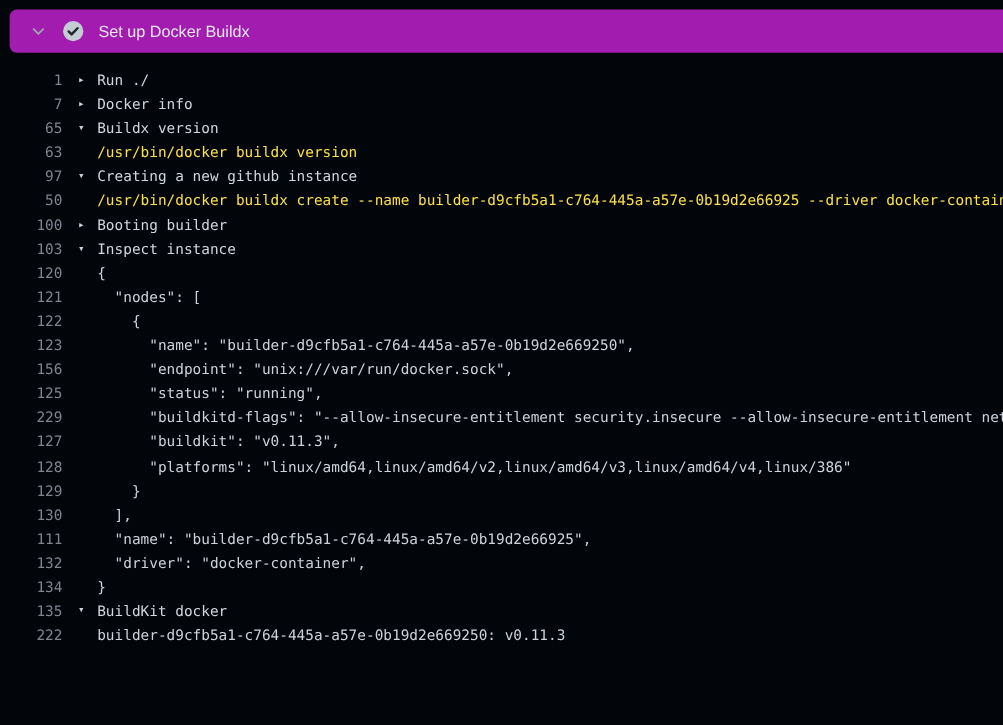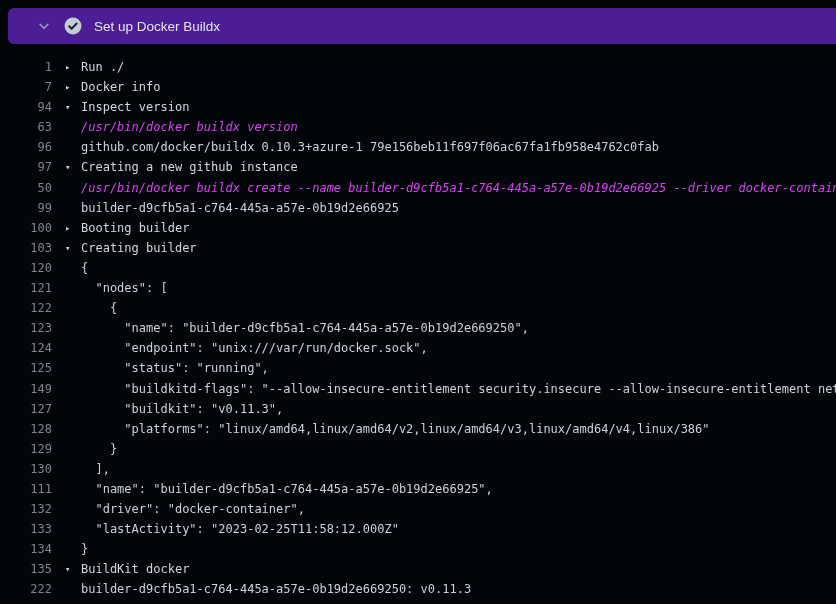--- a/index.html
+++ b/index.html
@@ -6,25 +6,25 @@
   body{
     width:836px;height:604px;
     background:#02050a;
     overflow:hidden;
     font-family:"DejaVu Sans Mono","Liberation Mono",monospace;
   }
   
   .step-header{
     margin:8px 0 0 8px;
     height:36px;
-    background:#4c1d95;
+    background:#a21caf;
     border-radius:6px 0 0 6px;
     display:flex;
     align-items:center;
-    padding-left:28px;
+    padding-left:16px;
     box-sizing:border-box;
     cursor:pointer;
   }
   .chev{
     width:16px;height:16px;
     display:flex;align-items:center;justify-content:center;
     color:#9aa4af;
     flex:none;
   }
   .status-ico{
@@ -69,21 +69,21 @@
     white-space:pre;
   }
   .arrow{
     position:absolute;
     left:13px;top:0;
     font-size:9px;
     color:#ccd3da;
   }
   .row.group .content{color:#d0d7de;}
   .row.group{cursor:pointer;}
-  .row.command .content{color:#d946ef;font-style:italic;}
+  .row.command .content{color:#fde047;}
 </style>
 </head>
 <body>
 
 <div class="step-header">
   <span class="chev">
     <svg width="14" height="14" viewBox="0 0 16 16" aria-hidden="true">
       <path d="M3.5 6l4.5 4.5L12.5 6" fill="none" stroke="currentColor" stroke-width="1.8" stroke-linecap="round" stroke-linejoin="round"></path>
     </svg>
   </span>
@@ -92,38 +92,35 @@
       <circle cx="8" cy="8" r="7.5" fill="#c4ccd4"></circle>
       <path d="M4.6 8.2l2.2 2.2 4.4-4.6" fill="none" stroke="#21262e" stroke-width="1.8" stroke-linecap="round" stroke-linejoin="round"></path>
     </svg>
   </span>
   <span class="step-title">Set up Docker Buildx</span>
 </div>
 
 <div class="log" id="log">
     <div class="row group"><span class="ln">1</span><span class="content"><span class="arrow">▸</span><span>Run ./</span></span></div>
     <div class="row group"><span class="ln">7</span><span class="content"><span class="arrow">▸</span><span>Docker info</span></span></div>
-    <div class="row group"><span class="ln">94</span><span class="content"><span class="arrow">▾</span><span>Inspect version</span></span></div>
+    <div class="row group"><span class="ln">65</span><span class="content"><span class="arrow">▾</span><span>Buildx version</span></span></div>
     <div class="row command"><span class="ln">63</span><span class="content"><span>/usr/bin/docker buildx version</span></span></div>
-    <div class="row output"><span class="ln">96</span><span class="content"><span>github.com/docker/buildx 0.10.3+azure-1 79e156beb11f697f06ac67fa1fb958e4762c0fab</span></span></div>
     <div class="row group"><span class="ln">97</span><span class="content"><span class="arrow">▾</span><span>Creating a new github instance</span></span></div>
     <div class="row command"><span class="ln">50</span><span class="content"><span>/usr/bin/docker buildx create --name builder-d9cfb5a1-c764-445a-a57e-0b19d2e66925 --driver docker-container</span></span></div>
-    <div class="row output"><span class="ln">99</span><span class="content"><span>builder-d9cfb5a1-c764-445a-a57e-0b19d2e66925</span></span></div>
     <div class="row group"><span class="ln">100</span><span class="content"><span class="arrow">▸</span><span>Booting builder</span></span></div>
-    <div class="row group"><span class="ln">103</span><span class="content"><span class="arrow">▾</span><span>Creating builder</span></span></div>
+    <div class="row group"><span class="ln">103</span><span class="content"><span class="arrow">▾</span><span>Inspect instance</span></span></div>
     <div class="row output"><span class="ln">120</span><span class="content"><span>{</span></span></div>
     <div class="row output"><span class="ln">121</span><span class="content"><span>  "nodes": [</span></span></div>
     <div class="row output"><span class="ln">122</span><span class="content"><span>    {</span></span></div>
     <div class="row output"><span class="ln">123</span><span class="content"><span>      "name": "builder-d9cfb5a1-c764-445a-a57e-0b19d2e669250",</span></span></div>
-    <div class="row output"><span class="ln">124</span><span class="content"><span>      "endpoint": "unix:///var/run/docker.sock",</span></span></div>
+    <div class="row output"><span class="ln">156</span><span class="content"><span>      "endpoint": "unix:///var/run/docker.sock",</span></span></div>
     <div class="row output"><span class="ln">125</span><span class="content"><span>      "status": "running",</span></span></div>
-    <div class="row output"><span class="ln">149</span><span class="content"><span>      "buildkitd-flags": "--allow-insecure-entitlement security.insecure --allow-insecure-entitlement network.host",</span></span></div>
+    <div class="row output"><span class="ln">229</span><span class="content"><span>      "buildkitd-flags": "--allow-insecure-entitlement security.insecure --allow-insecure-entitlement network.host",</span></span></div>
     <div class="row output"><span class="ln">127</span><span class="content"><span>      "buildkit": "v0.11.3",</span></span></div>
     <div class="row output"><span class="ln">128</span><span class="content"><span>      "platforms": "linux/amd64,linux/amd64/v2,linux/amd64/v3,linux/amd64/v4,linux/386"</span></span></div>
     <div class="row output"><span class="ln">129</span><span class="content"><span>    }</span></span></div>
     <div class="row output"><span class="ln">130</span><span class="content"><span>  ],</span></span></div>
     <div class="row output"><span class="ln">111</span><span class="content"><span>  "name": "builder-d9cfb5a1-c764-445a-a57e-0b19d2e66925",</span></span></div>
     <div class="row output"><span class="ln">132</span><span class="content"><span>  "driver": "docker-container",</span></span></div>
-    <div class="row output"><span class="ln">133</span><span class="content"><span>  "lastActivity": "2023-02-25T11:58:12.000Z"</span></span></div>
     <div class="row output"><span class="ln">134</span><span class="content"><span>}</span></span></div>
     <div class="row group"><span class="ln">135</span><span class="content"><span class="arrow">▾</span><span>BuildKit docker</span></span></div>
     <div class="row output"><span class="ln">222</span><span class="content"><span>builder-d9cfb5a1-c764-445a-a57e-0b19d2e669250: v0.11.3</span></span></div>
   </div>
 
 </body></html>

